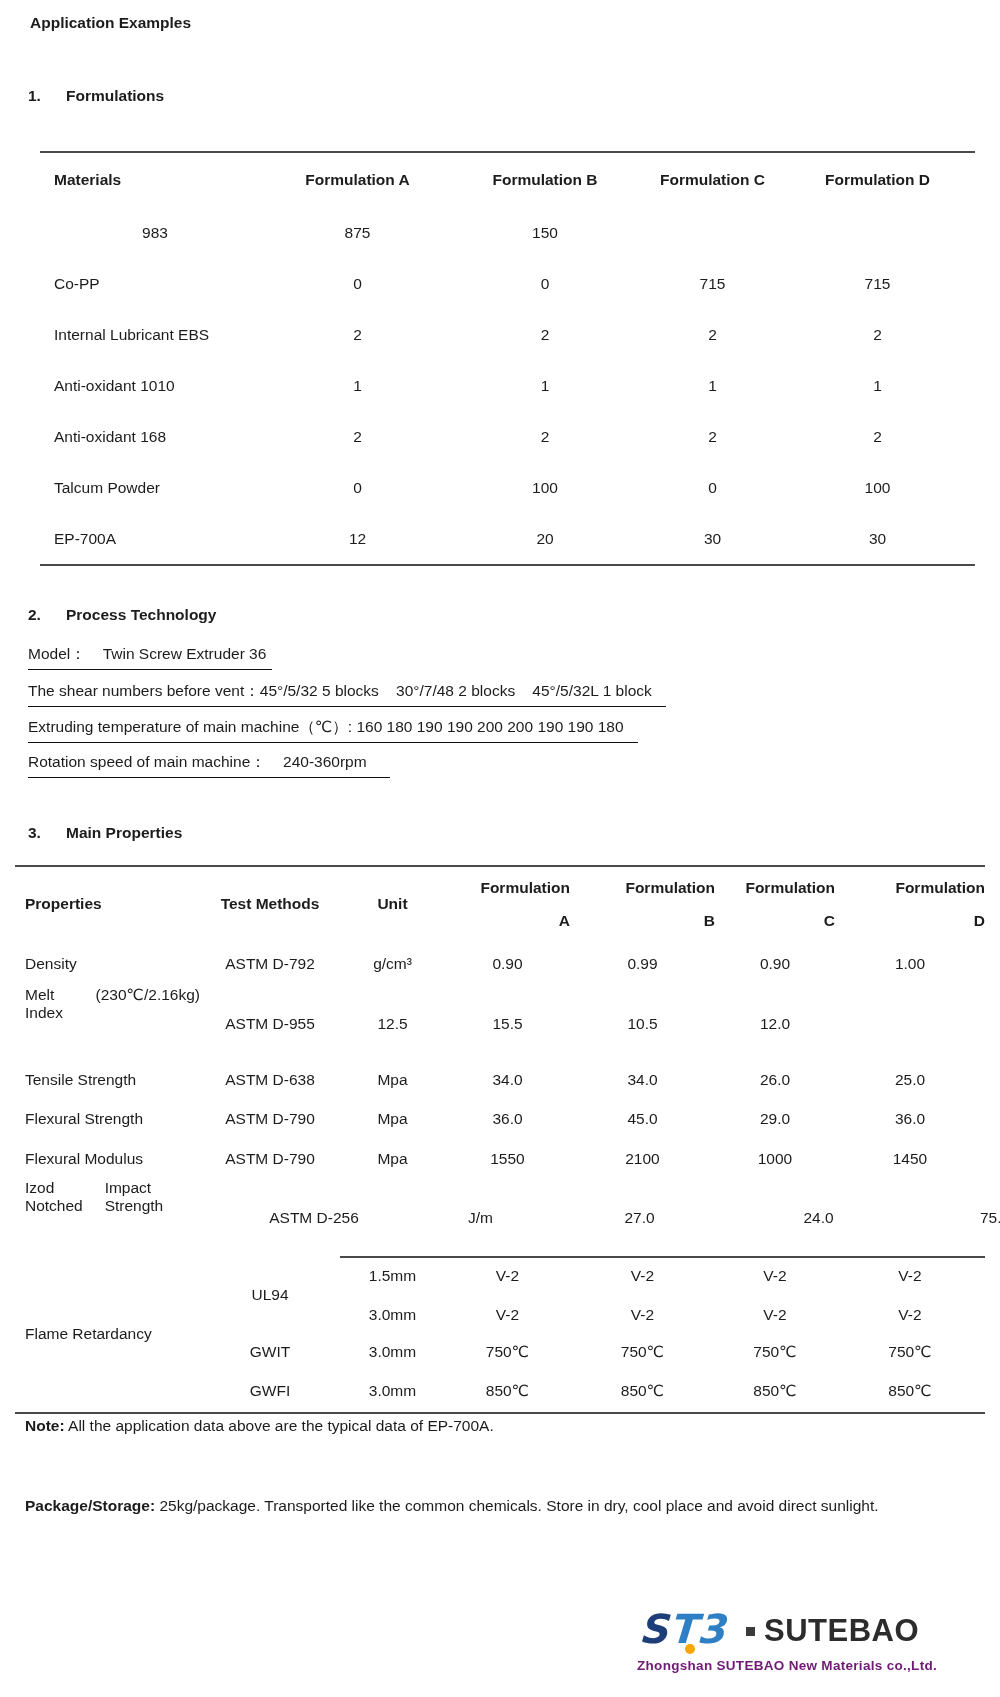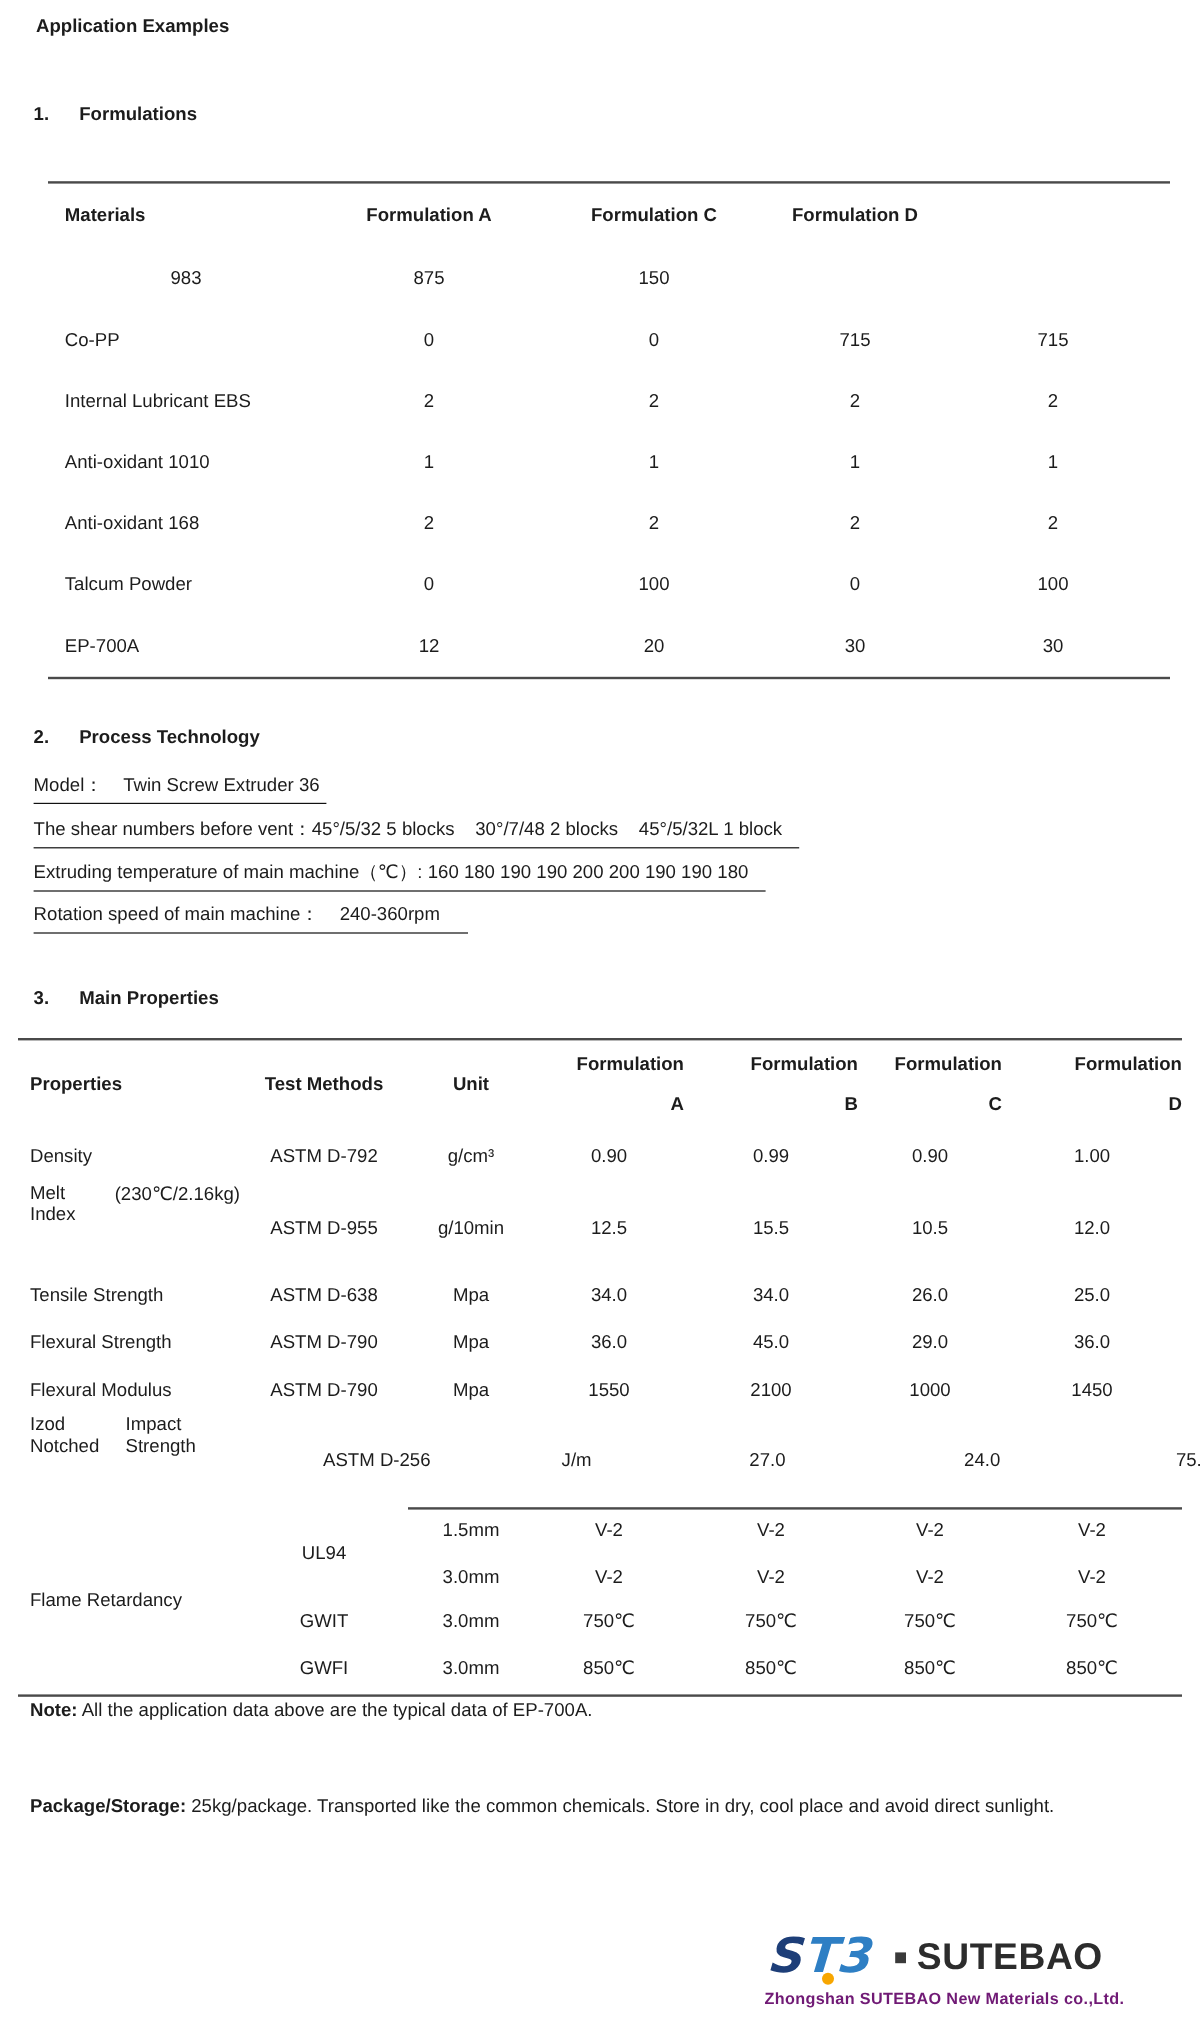--- a/index.html
+++ b/index.html
@@ -50,20 +50,21 @@
 
   <div class="abs heading" style="left:28px;top:87px;">
     <span class="num">1.</span>
     <span>Formulations</span>
   </div>
 
   <div class="abs t1">
     <div class="t1-grid t1-hrow">
       <div class="cell left">Materials</div>
       <div class="cell">Formulation A</div>
+      <div class="cell">Formulation B</div>
       <div class="cell">Formulation C</div>
       <div class="cell">Formulation D</div>
     </div>
     <div id="t1-body">
         <div class="t1-grid t1-drow">
           <div class="cell">983</div>
           <div class="cell">875</div>
           <div class="cell">150</div>
         </div>
         <div class="t1-grid t1-drow">
@@ -160,21 +161,20 @@
           <div class="cell">0.99</div>
           <div class="cell">0.90</div>
           <div class="cell">1.00</div>
         </div>
         <div class="t2-grid" style="height: 75px;">
           <div class="name2">
             <span>Melt Index</span>
             <span>(230℃/2.16kg)</span>
           </div>
           <div class="cell">ASTM D-955</div>
-          <div class="cell">g/10min</div>
           <div class="cell">12.5</div>
           <div class="cell">15.5</div>
           <div class="cell">10.5</div>
           <div class="cell">12.0</div>
         </div>
         <div class="t2-grid" style="height: 38px;">
           <div class="cell namecell">Tensile Strength</div>
           <div class="cell">ASTM D-638</div>
           <div class="cell">Mpa</div>
           <div class="cell">34.0</div>

